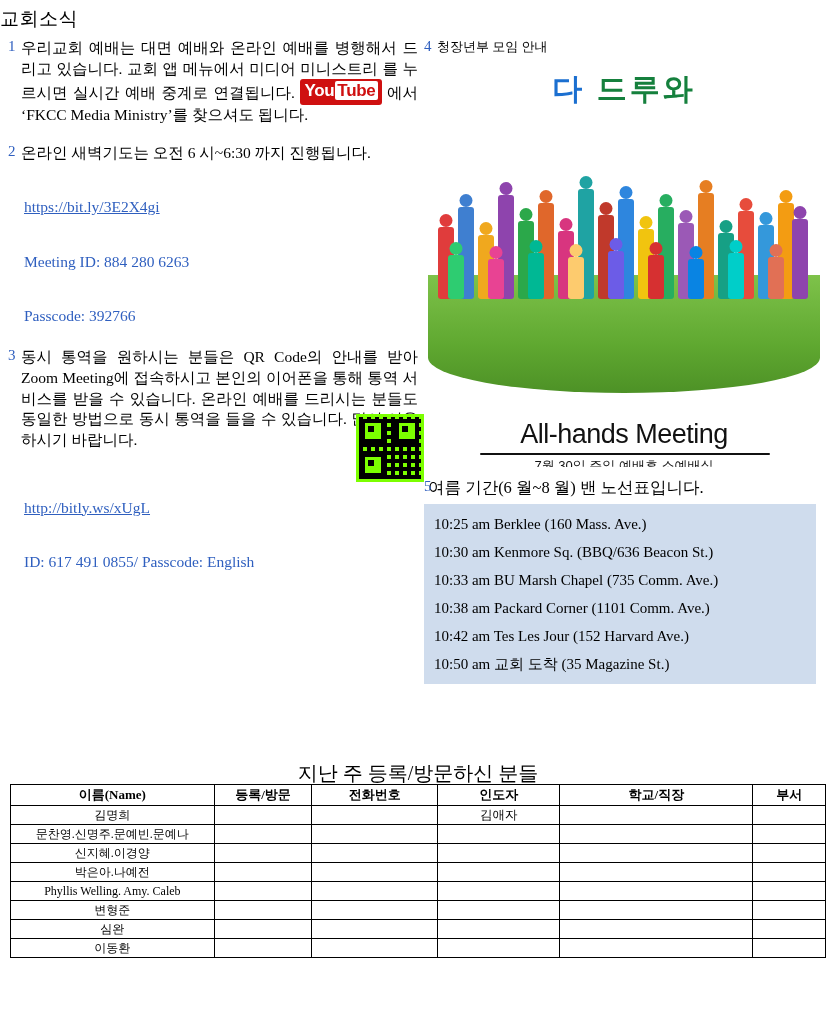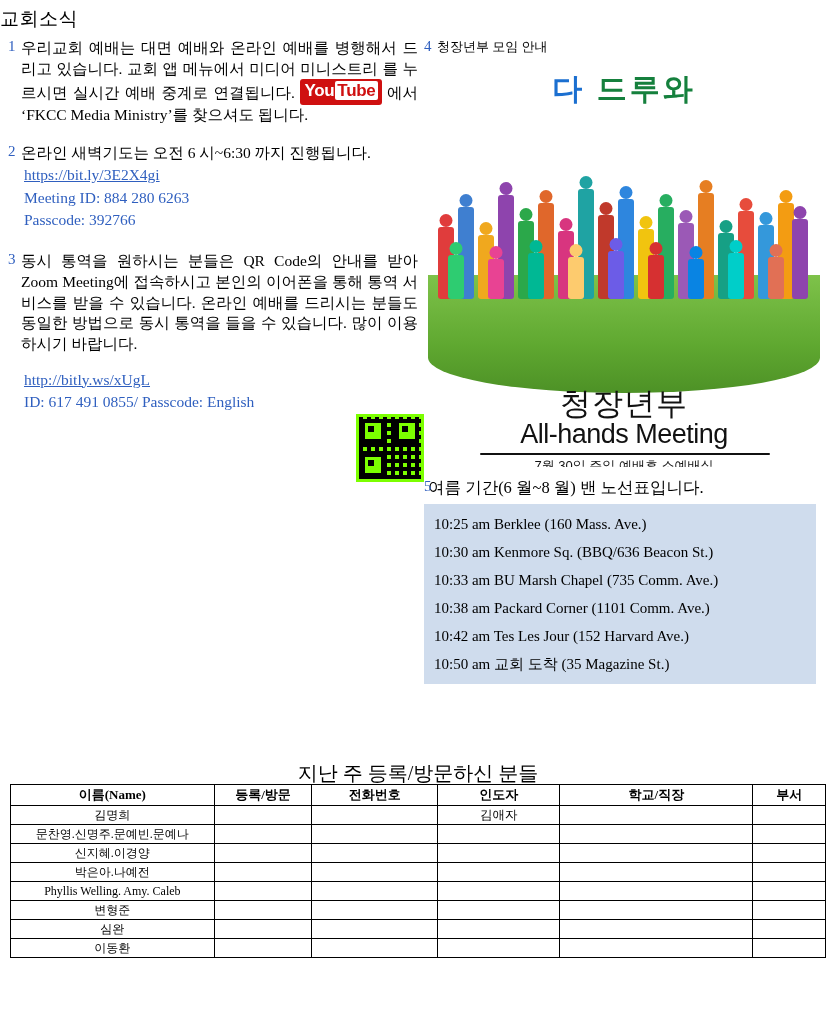--- a/index.html
+++ b/index.html
@@ -59,20 +59,21 @@
     line-height: 1.33;
     text-align: justify;
   }
   .item-body.nojust { text-align: left; }
   .link {
     color: #2f5fbf;
     display: block;
     margin-left: 16px;
     font-size: 15.5px;
     line-height: 1.45;
+    margin-top: 32px;
   }
   .youtube-badge {
     display: inline-block;
     background: #cf1010;
     color: #ffffff;
     font-family: "Liberation Sans", sans-serif;
     font-weight: bold;
     font-size: 17px;
     padding: 1px 4px 2px 4px;
     border-radius: 3px;
@@ -337,21 +338,20 @@
         <span class="fig" style="left:54px; height:40px; background:#e84393;"></span>
         <span class="fig" style="left:94px; height:46px; background:#00b894;"></span>
         <span class="fig" style="left:134px;height:42px; background:#fdcb6e;"></span>
         <span class="fig" style="left:174px;height:48px; background:#6c5ce7;"></span>
         <span class="fig" style="left:214px;height:44px; background:#d63031;"></span>
         <span class="fig" style="left:254px;height:40px; background:#0984e3;"></span>
         <span class="fig" style="left:294px;height:46px; background:#00cec9;"></span>
         <span class="fig" style="left:334px;height:42px; background:#e17055;"></span>
         <span class="fig" style="left:358px;height:80px; background:#8e44ad;"></span>
       </div>
-      <div class="poster-title-kr">청장년부</div>
       <div class="poster-title-en">All-hands Meeting</div>
       <div class="poster-underline"></div>
       <div class="poster-sub">7월 30일 주일 예배후 소예배실</div>
     </div>
 
     <div class="sched-heading">
       <span class="num">5</span>
       <span class="txt">여름 기간(6 월~8 월) 밴 노선표입니다.</span>
     </div>
 

